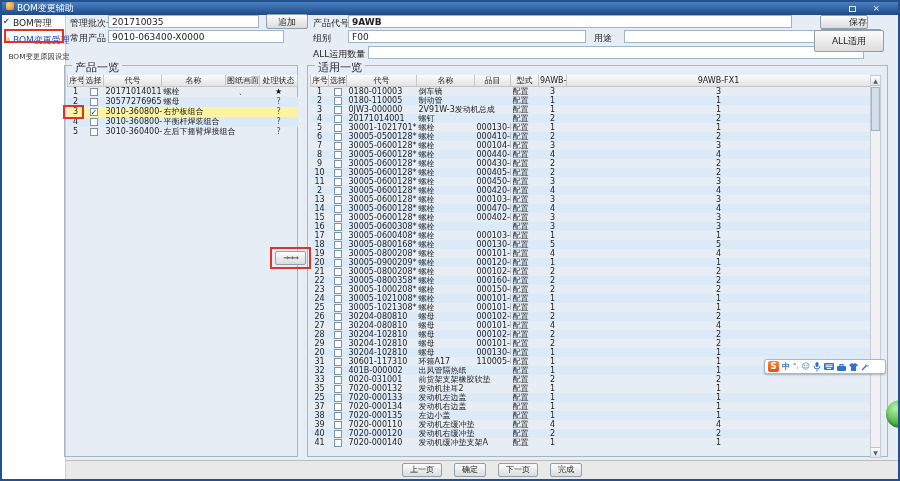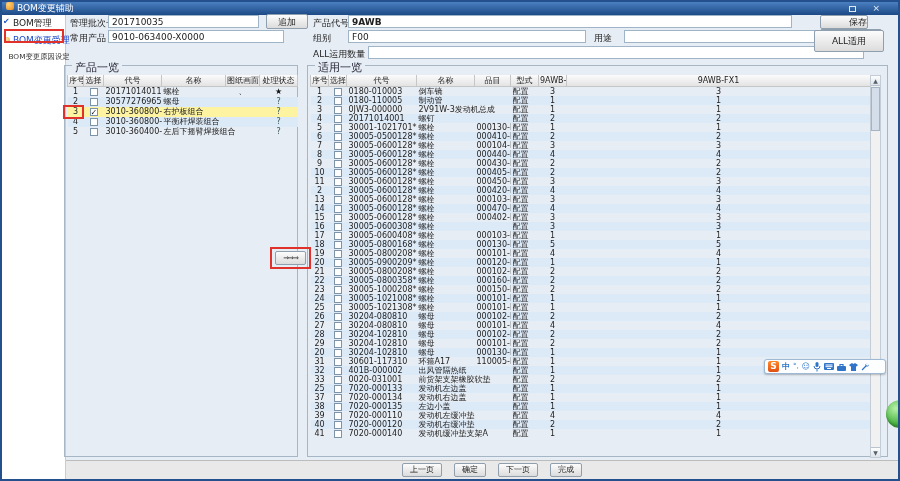--- a/index.html
+++ b/index.html
@@ -540,20 +540,30 @@
             <tr>
               <td class="num">33</td>
               <td class="cbc"><span class="cb"></span></td>
               <td>0020-031001</td>
               <td class="ovf">前货架支架橡胶软垫</td>
               <td></td>
               <td>配置</td>
               <td class="num">2</td>
               <td class="num">2</td>
             </tr>
+            <tr>
+              <td class="num">35</td>
+              <td class="cbc"><span class="cb"></span></td>
+              <td>7020-000132</td>
+              <td class="ovf">发动机挂耳2</td>
+              <td></td>
+              <td>配置</td>
+              <td class="num">1</td>
+              <td class="num">1</td>
+            </tr>
             <tr class="alt">
               <td class="num">25</td>
               <td class="cbc"><span class="cb"></span></td>
               <td>7020-000133</td>
               <td class="ovf">发动机左边盖</td>
               <td></td>
               <td>配置</td>
               <td class="num">1</td>
               <td class="num">1</td>
             </tr>

